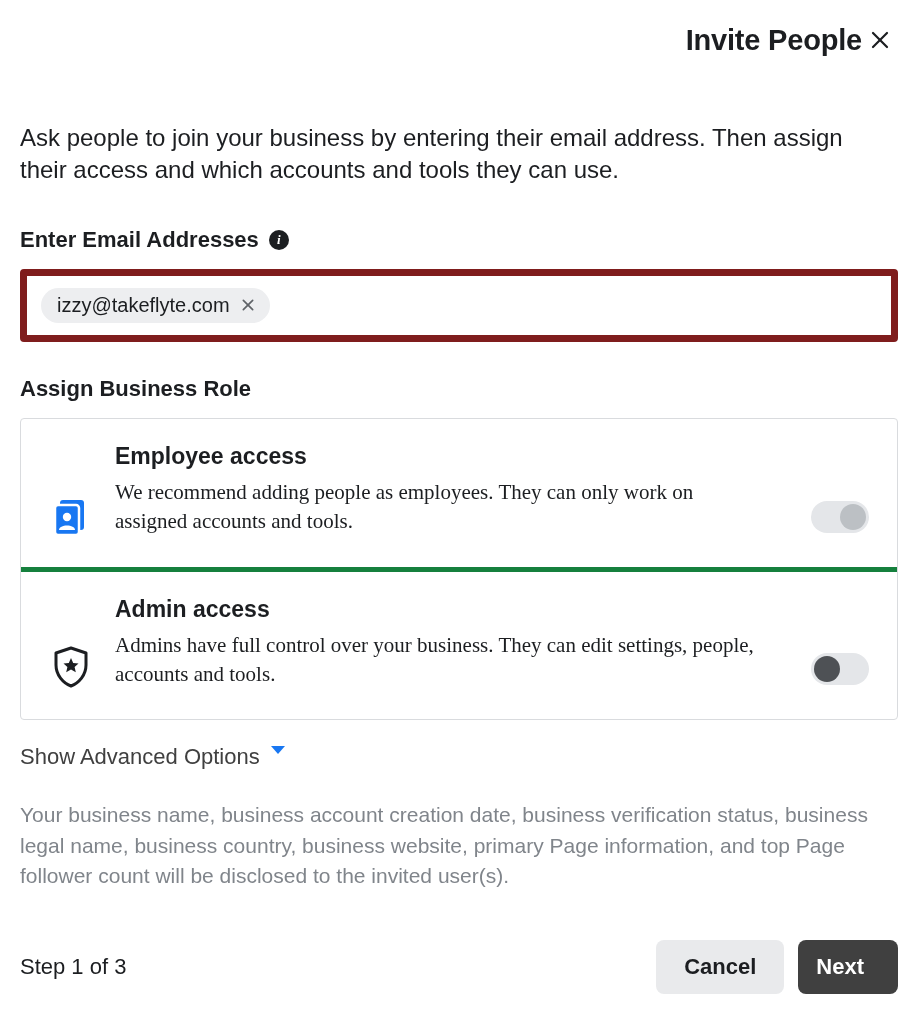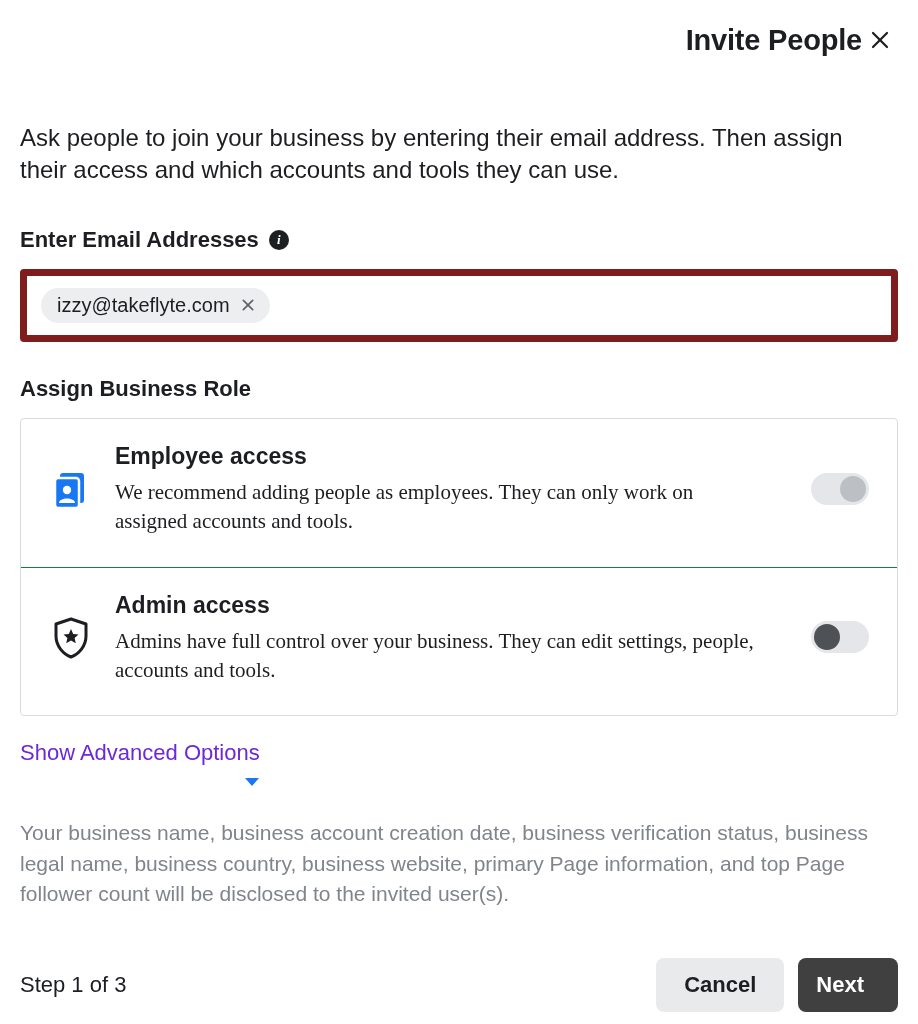--- a/index.html
+++ b/index.html
@@ -98,26 +98,26 @@
       border: none;
       padding: 0;
     }
     .role-box {
       border: 1px solid #d9dbde;
       border-radius: 4px;
       margin-bottom: 24px;
     }
     .role-row {
       display: flex;
-      align-items: center;
+      align-items: flex-end;
       padding: 24px 28px 30px 28px;
       gap: 22px;
     }
     .role-row + .role-row {
-      border-top: 1px solid #15803d;
+      border-top: 5px solid #15803d;
     }
     .role-icon {
       flex: 0 0 44px;
       display: flex;
       align-items: flex-start;
       justify-content: center;
       padding-top: 0;
     }
     .role-text {
       flex: 1 1 auto;
@@ -163,31 +163,30 @@
     .toggle-off-light .toggle-knob {
       background: #bcc0c4;
       right: 3px;
     }
     .toggle-off-dark .toggle-knob {
       background: #4e5155;
       left: 3px;
     }
     .advanced-link {
       display: inline-flex;
-      align-items: flex-end;
+      align-items: flex-start;
       gap: 10px;
-      color: #6d28d9;
+      color: #404040;
       font-size: 22px;
       font-weight: 400;
       background: none;
       border: none;
       cursor: pointer;
       margin-bottom: 30px;
       padding: 0;
-      flex-direction: column;
     }
     .disclosure {
       font-size: 21px;
       line-height: 1.45;
       color: #80858b;
       margin-bottom: 48px;
       max-width: 880px;
     }
     .footer {
       display: flex;

